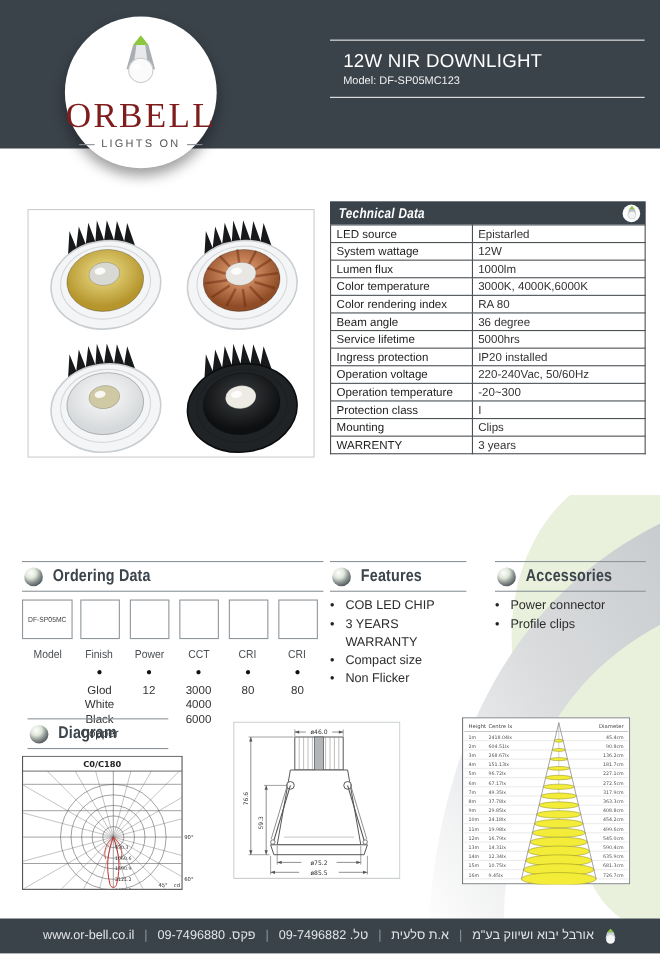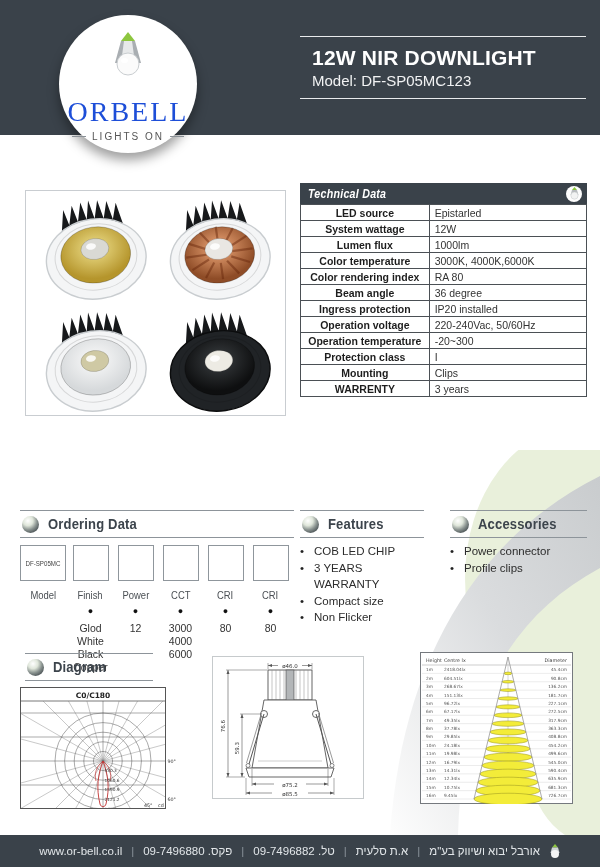--- a/index.html
+++ b/index.html
@@ -4,42 +4,42 @@
 <style>
   html,body{margin:0;padding:0;background:#fff;}
   *{box-sizing:border-box;}
   .page{position:relative;width:600px;height:867px;background:#fff;overflow:hidden;
         font-family:"Liberation Sans",sans-serif;color:#222;}
   
   .topbar{position:absolute;left:0;top:0;width:600px;height:135px;background:#3a424a;z-index:2;}
   .logo-circle{position:absolute;left:59px;top:15px;width:138px;height:138px;border-radius:50%;
     background:#fff;box-shadow:0 7px 12px rgba(0,0,0,.38);z-index:4;display:flex;flex-direction:column;
     align-items:center;justify-content:flex-start;padding-top:16px;}
-  .logo-name{font-family:"Liberation Serif",serif;font-size:28px;letter-spacing:2px;color:#1d4ed8;margin-top:19px;}
+  .logo-name{font-family:"Liberation Serif",serif;font-size:32px;letter-spacing:2px;color:#7f1d1d;margin-top:9px;}
   .logo-tagline{display:flex;align-items:center;gap:6px;font-size:10px;letter-spacing:2px;color:#555;margin-top:3px;}
   .logo-tagline .dash{display:inline-block;width:14px;height:1px;background:#8a9096;}
   .title-block{position:absolute;left:300px;top:36px;width:286px;z-index:3;}
   .title-rule{height:1px;background:#e9ebec;}
-  .product-title{color:#fff;font-weight:bold;font-size:21px;padding:9px 0 1px 12px;letter-spacing:.2px;}
-  .product-model{color:#f1f2f3;font-size:15px;padding:1px 0 9px 12px;}
+  .product-title{color:#fff;font-weight:normal;font-size:17px;padding:9px 0 1px 12px;letter-spacing:.2px;}
+  .product-model{color:#f1f2f3;font-size:10px;padding:1px 0 9px 12px;}
   
   .deco{position:absolute;right:0;top:450px;width:215px;height:385px;z-index:0;}
   
   .product-box{position:absolute;left:25px;top:190px;width:261px;height:226px;background:#fff;
     border:1px solid #c9cdd1;z-index:1;}
   .product-box svg{position:absolute;}
   
   .tech{position:absolute;left:300px;top:183px;width:287px;z-index:1;}
   .tech-head{height:21px;background:#3a424a;display:flex;align-items:center;position:relative;font-style:italic;}
   .tech-head .t{color:#fff;font-weight:bold;font-size:13px;margin-left:8px;transform:scaleX(.82);transform-origin:left center;letter-spacing:.3px;}
   .tech-badge{position:absolute;right:5px;top:2.5px;width:16px;height:16px;border-radius:50%;background:#fdfdfd;
     display:flex;align-items:center;justify-content:center;}
   table.techtab{width:100%;border-collapse:collapse;background:#fff;}
   table.techtab td{border:1px solid #4b5055;font-size:10.5px;padding:1.5px 5px;height:13px;}
-  table.techtab td.lbl{width:45%;font-weight:bold;color:#1d1d1d;text-align:center;}
+  table.techtab td.lbl{width:45%;font-weight:normal;color:#1d1d1d;}
   table.techtab td.val{color:#333;}
   
   .sec-head{z-index:1;}
   .sec-rule{height:1px;background:#8d949a;}
   .sec-row{display:flex;align-items:center;gap:9px;padding:4px 2px;}
   .sphere{width:17px;height:17px;border-radius:50%;flex:0 0 17px;
     background:radial-gradient(circle at 35% 28%, #ffffff 0%, #dfe6da 30%, #8a9390 55%, #4a5255 80%, #343b3f 100%);}
   .sec-title{font-weight:bold;font-size:15.5px;color:#3c444c;transform:scaleX(.84);transform-origin:left center;letter-spacing:.2px;white-space:nowrap;}
   .ordering{position:absolute;left:20px;top:510px;width:274px;z-index:1;}
   .order-cols{display:flex;gap:4px;margin-top:7px;}
@@ -217,20 +217,24 @@
      <td class="lbl">Color temperature</td>
      <td class="val">3000K, 4000K,6000K</td>
           </tr>
           <tr>
      <td class="lbl">Color rendering index</td>
      <td class="val">RA 80</td>
           </tr>
           <tr>
      <td class="lbl">Beam angle</td>
      <td class="val">36 degree</td>
+          </tr>
+          <tr>
+     <td class="lbl">Service lifetime</td>
+     <td class="val">5000hrs</td>
           </tr>
           <tr>
      <td class="lbl">Ingress  protection</td>
      <td class="val">IP20 installed</td>
           </tr>
           <tr>
      <td class="lbl">Operation voltage</td>
      <td class="val">220-240Vac, 50/60Hz</td>
           </tr>
           <tr>

